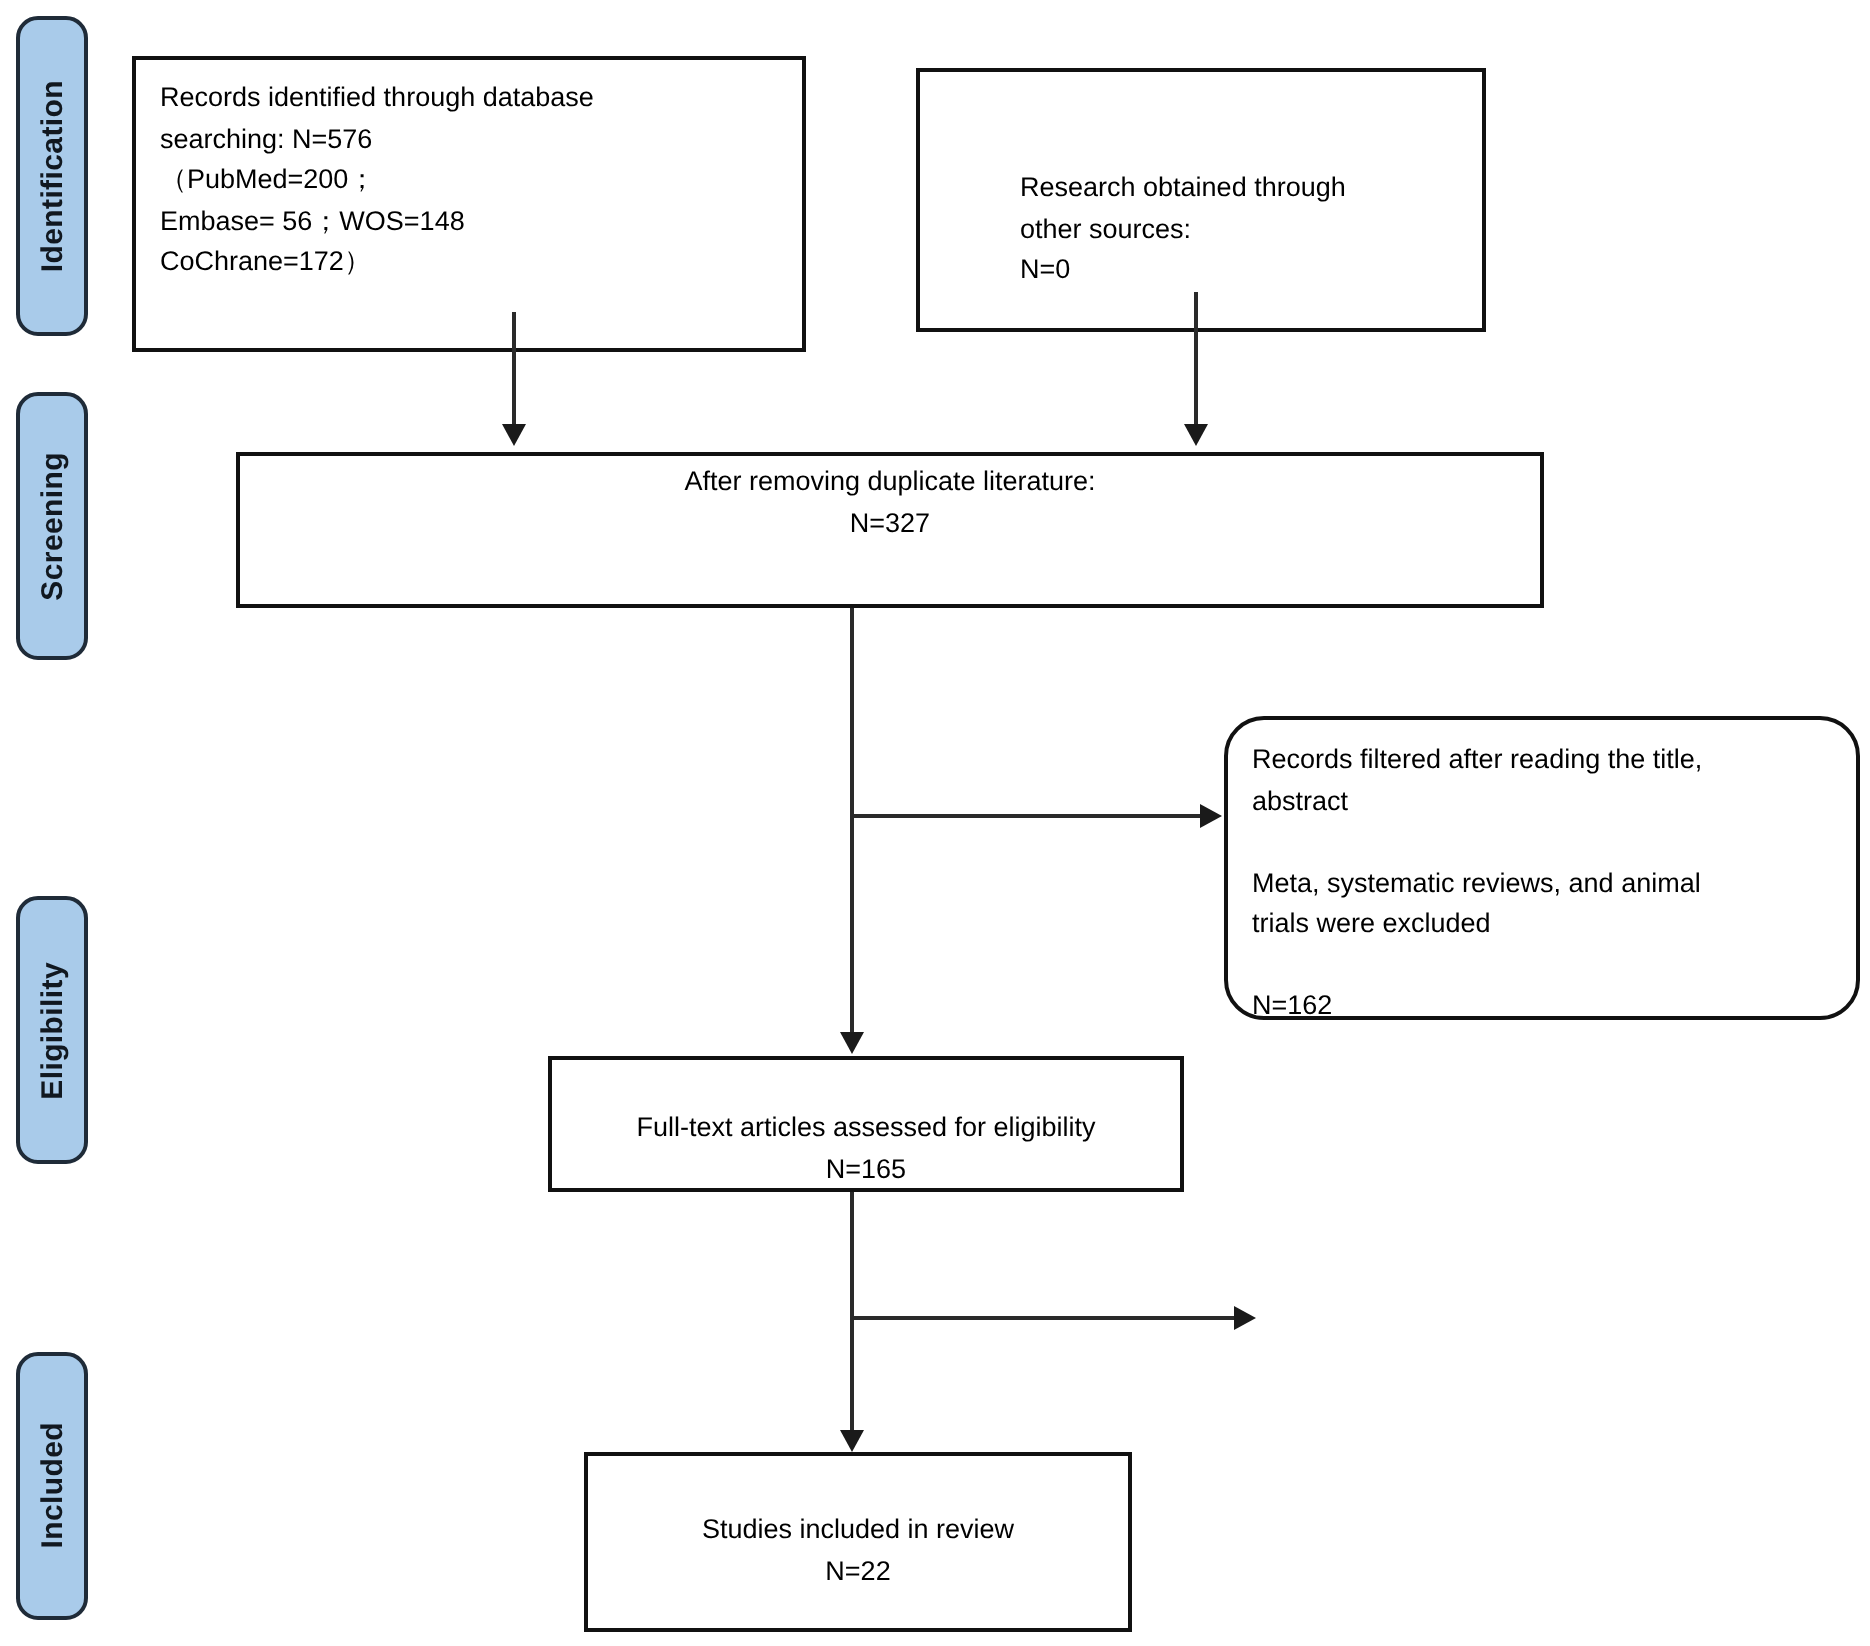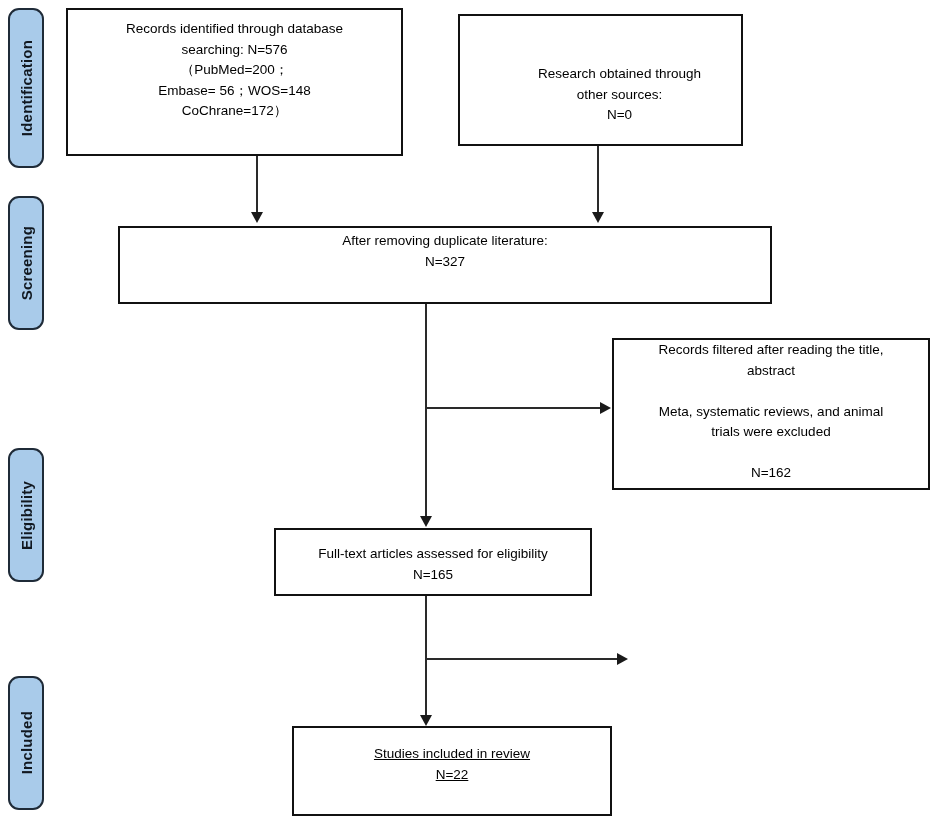--- a/index.html
+++ b/index.html
@@ -51,21 +51,22 @@
     color: #000000;
     white-space: pre-line;
   }
   .node.center-text {
     display: flex;
     align-items: flex-start;
     justify-content: center;
     text-align: center;
   }
   .node.left-text {
-    text-align: center;
+    text-align: left;
+    margin-top: 20px;
   }
 
   
   .vline {
     position: absolute;
     width: 2px;
     background: #2a2a2a;
   }
   .hline {
     position: absolute;
@@ -128,34 +129,34 @@
 
   <div class="node center-text" style="left:118px; top:226px; width:654px; height:78px; padding-top:3px;">After removing duplicate literature:
 N=327</div>
 
   <div class="vline" style="left:425px; top:304px; width:2px; height:214px;"></div>
   <div class="arrow-down" style="left:420px; top:516px;"></div>
 
   <div class="hline" style="left:426px; top:407px; width:177px; height:2px;"></div>
   <div class="arrow-right" style="left:600px; top:402px;"></div>
 
-  <div class="node left-text" style="left:612px; top:338px; width:318px; height:152px; padding-top:0;">Records filtered after reading the title,
+  <div class="node left-text" style="left:612px; top:338px; width:318px; height:152px; padding-top:10px;border-radius:20px;">Records filtered after reading the title,
 abstract
 
 Meta, systematic reviews, and animal
 trials were excluded
 
                     N=162</div>
 
-  <div class="node center-text" style="left:274px; top:528px; width:318px; height:68px; padding-top:14px;">Full-text articles assessed for eligibility
+  <div class="node center-text" style="left:274px; top:528px; width:318px; height:68px; padding-top:24px;">Full-text articles assessed for eligibility
 N=165</div>
 
   <div class="vline" style="left:425px; top:596px; width:2px; height:121px;"></div>
   <div class="arrow-down" style="left:420px; top:715px;"></div>
 
   <div class="hline" style="left:426px; top:658px; width:194px; height:2px;"></div>
   <div class="arrow-right" style="left:617px; top:653px;"></div>
 
 
-  <div class="node center-text" style="left:292px; top:726px; width:320px; height:90px; padding-top:16px;text-decoration:underline;">Studies included in review
+  <div class="node center-text" style="left:292px; top:726px; width:274px; height:90px; padding-top:27px;">Studies included in review
 N=22</div>
 
 </div>
 
 </body></html>

